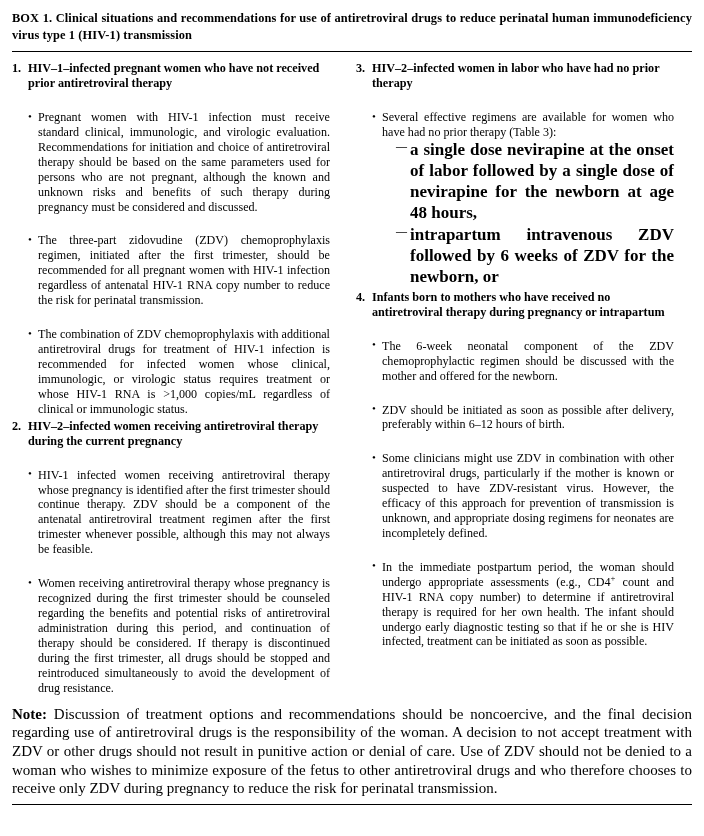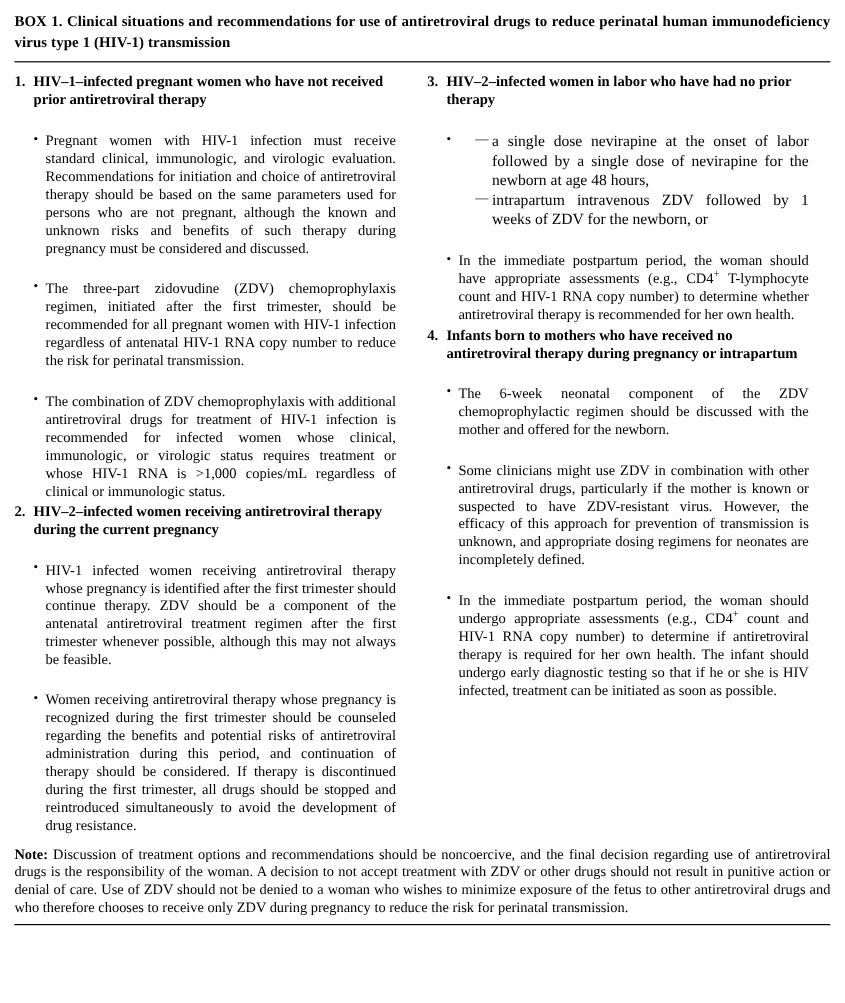--- a/index.html
+++ b/index.html
@@ -85,37 +85,38 @@
     top: -0.5px;
     font-size: 11px;
   }
   ul.dashes {
     list-style: none;
     margin: 0;
     padding: 0 0 0 14px;
   }
   ul.dashes > li {
     position: relative;
-    font-size: 13px;
+    font-size: 17px;
     line-height: 1.235;
     text-align: justify;
     text-justify: inter-word;
     padding-left: 14px;
     margin-bottom: 1px;
+    font-weight: bold;
   }
   ul.dashes > li::before {
     content: "\2014";
     position: absolute;
     left: 0;
     top: 0;
     font-size: 11px;
   }
   .note {
     margin-top: 7px;
-    font-size: 12px;
+    font-size: 15px;
     line-height: 1.245;
     text-align: justify;
     text-justify: inter-word;
   }
   .note b {
     font-weight: bold;
   }
   sup {
     font-size: 0.72em;
     vertical-align: super;
@@ -161,36 +162,37 @@
 
       <div class="col">
 
         <div class="sec">
           <div class="sec-head">
             <span class="sec-num">3.</span>
             <span class="sec-title">HIV–2–infected women in labor who have had no prior therapy</span>
           </div>
           <ul class="bullets">
             <li>
+              <span>Several effective regimens are available for women who have had no prior therapy (Table 3):</span>
               <ul class="dashes">
                 <li>a single dose nevirapine at the onset of labor followed by a single dose of nevirapine for the newborn at age 48 hours,</li>
-                <li>intrapartum intravenous ZDV followed by 1 weeks of ZDV for the newborn, or</li>
+                <li>intrapartum intravenous ZDV followed by 6 weeks of ZDV for the newborn, or</li>
               </ul>
             </li>
-            <li>In the immediate postpartum period, the woman should have appropriate assessments (e.g., CD4<sup>+</sup> T-lymphocyte count and HIV-1 RNA copy number) to determine whether antiretroviral therapy is recommended for her own health.</li>
           </ul>
         </div>
 
         <div class="sec">
           <div class="sec-head">
             <span class="sec-num">4.</span>
             <span class="sec-title">Infants born to mothers who have received no antiretroviral therapy during pregnancy or intrapartum</span>
           </div>
           <ul class="bullets">
             <li>The 6-week neonatal component of the ZDV chemoprophylactic regimen should be discussed with the mother and offered for the newborn.</li>
+            <li>ZDV should be initiated as soon as possible after delivery, preferably within 6–12 hours of birth.</li>
             <li>Some clinicians might use ZDV in combination with other antiretroviral drugs, particularly if the mother is known or suspected to have ZDV-resistant virus. However, the efficacy of this approach for prevention of transmission is unknown, and appropriate dosing regimens for neonates are incompletely defined.</li>
             <li>In the immediate postpartum period, the woman should undergo appropriate assessments (e.g., CD4<sup>+</sup> count and HIV-1 RNA copy number) to determine if antiretroviral therapy is required for her own health. The infant should undergo early diagnostic testing so that if he or she is HIV infected, treatment can be initiated as soon as possible.</li>
           </ul>
         </div>
 
       </div>
 
     </div>
 
     <div class="note">

